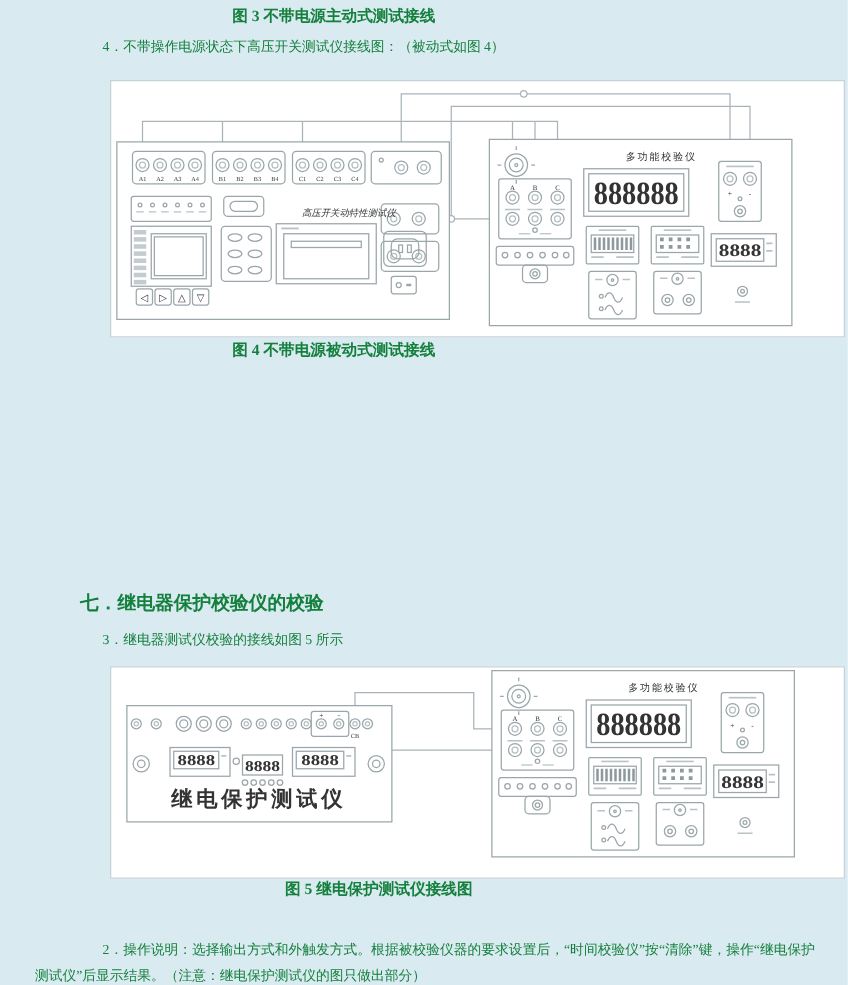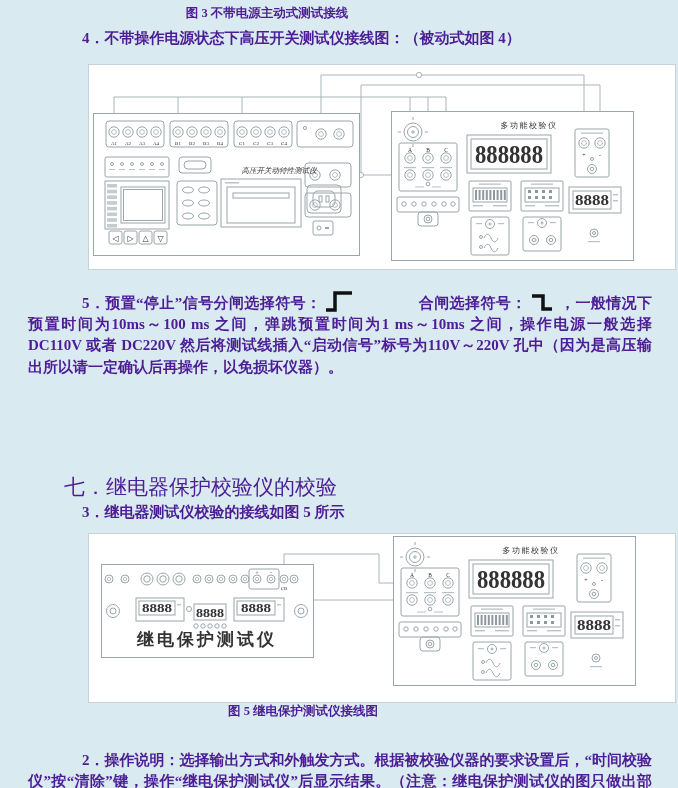--- a/index.html
+++ b/index.html
@@ -1,22 +1,22 @@
 <!DOCTYPE html>
 <html><head>
 <meta charset="utf-8">
 <style>
   html,body{margin:0;padding:0;}
   .page{position:relative;width:678px;height:788px;background:#d9eaf1;overflow:hidden;
-        font-family:"Liberation Serif","DejaVu Serif",serif;color:#4c1d95;}
+        font-family:"Liberation Serif","DejaVu Serif",serif;color:#15803d;}
   .caption{position:absolute;left:0;width:534px;text-align:center;
            font-weight:bold;font-size:12.5px;white-space:nowrap;}
-  .para{position:absolute;left:28px;width:624px;font-size:15px;line-height:21.2px;
-        text-align:justify;text-indent:54px;font-weight:bold;}
-  .heading{position:absolute;left:64px;font-size:21px;font-weight:normal;white-space:nowrap;}
+  .para{position:absolute;left:28px;width:624px;font-size:11px;line-height:21.2px;
+        text-align:justify;text-indent:54px;}
+  .heading{position:absolute;left:64px;font-size:15px;font-weight:bold;white-space:nowrap;}
   .fig{position:absolute;left:88px;background:#ffffff;border:1px solid #c6d2d7;}
   .fig svg{display:block;}
   .fig text{font-family:"Liberation Serif","DejaVu Serif",serif;fill:#333;}
   .sym{display:inline-block;vertical-align:-4px;}
   .sym1{margin:0 64px 0 3px;}
   .sym2{margin:0 6px 0 3px;}
   .disp{font-weight:bold;fill:#101010;}
 </style>
 </head>
 <body>
@@ -309,28 +309,22 @@
         </g>
         <g>
           <circle cx="203" cy="122" r="4"></circle>
             <circle cx="203" cy="122" r="1.5"></circle>
           <rect x="197" y="130" width="12" height="1.2" stroke="none" fill="#b9c2c5"></rect>
         </g>
       </g>
     </svg>
   </div>
 
-
-  <div class="para" style="top:290px;">
-    <span>5．预置“停止”信号分闸选择符号：</span><svg class="sym sym1" width="30" height="22" viewBox="0 0 30 22">
-        <path d="M2,20 H11 V3 H28" fill="none" stroke="#111" stroke-width="3.5"></path>
-      </svg><span>合闸选择符号：</span><svg class="sym sym2" width="24" height="20" viewBox="0 0 24 20">
-        <path d="M2,4 H13 V17 H22" fill="none" stroke="#111" stroke-width="3.5"></path>
-      </svg><span>，一般情况下预置时间为10ms～100 ms 之间，弹跳预置时间为1 ms～10ms 之间，操作电源一般选择 DC110V 或者 DC220V 然后将测试线插入“启动信号”标号为110V～220V 孔中（因为是高压输出所以请一定确认后再操作，以免损坏仪器）。</span>
-  </div>
+  <div class="caption" style="top:272px;">图 4  不带电源被动式测试接线</div>
+
 
 
   <div class="heading" style="top:473px;">七．继电器保护校验仪的校验</div>
 
   <div class="para" style="top:502px;">3．继电器测试仪校验的接线如图 5 所示</div>
 
   <div class="fig" style="top:533px;width:586px;height:168px;">
     <svg width="586" height="168" viewBox="0 0 586 168">
       <defs>
         <g id="b-t5">

